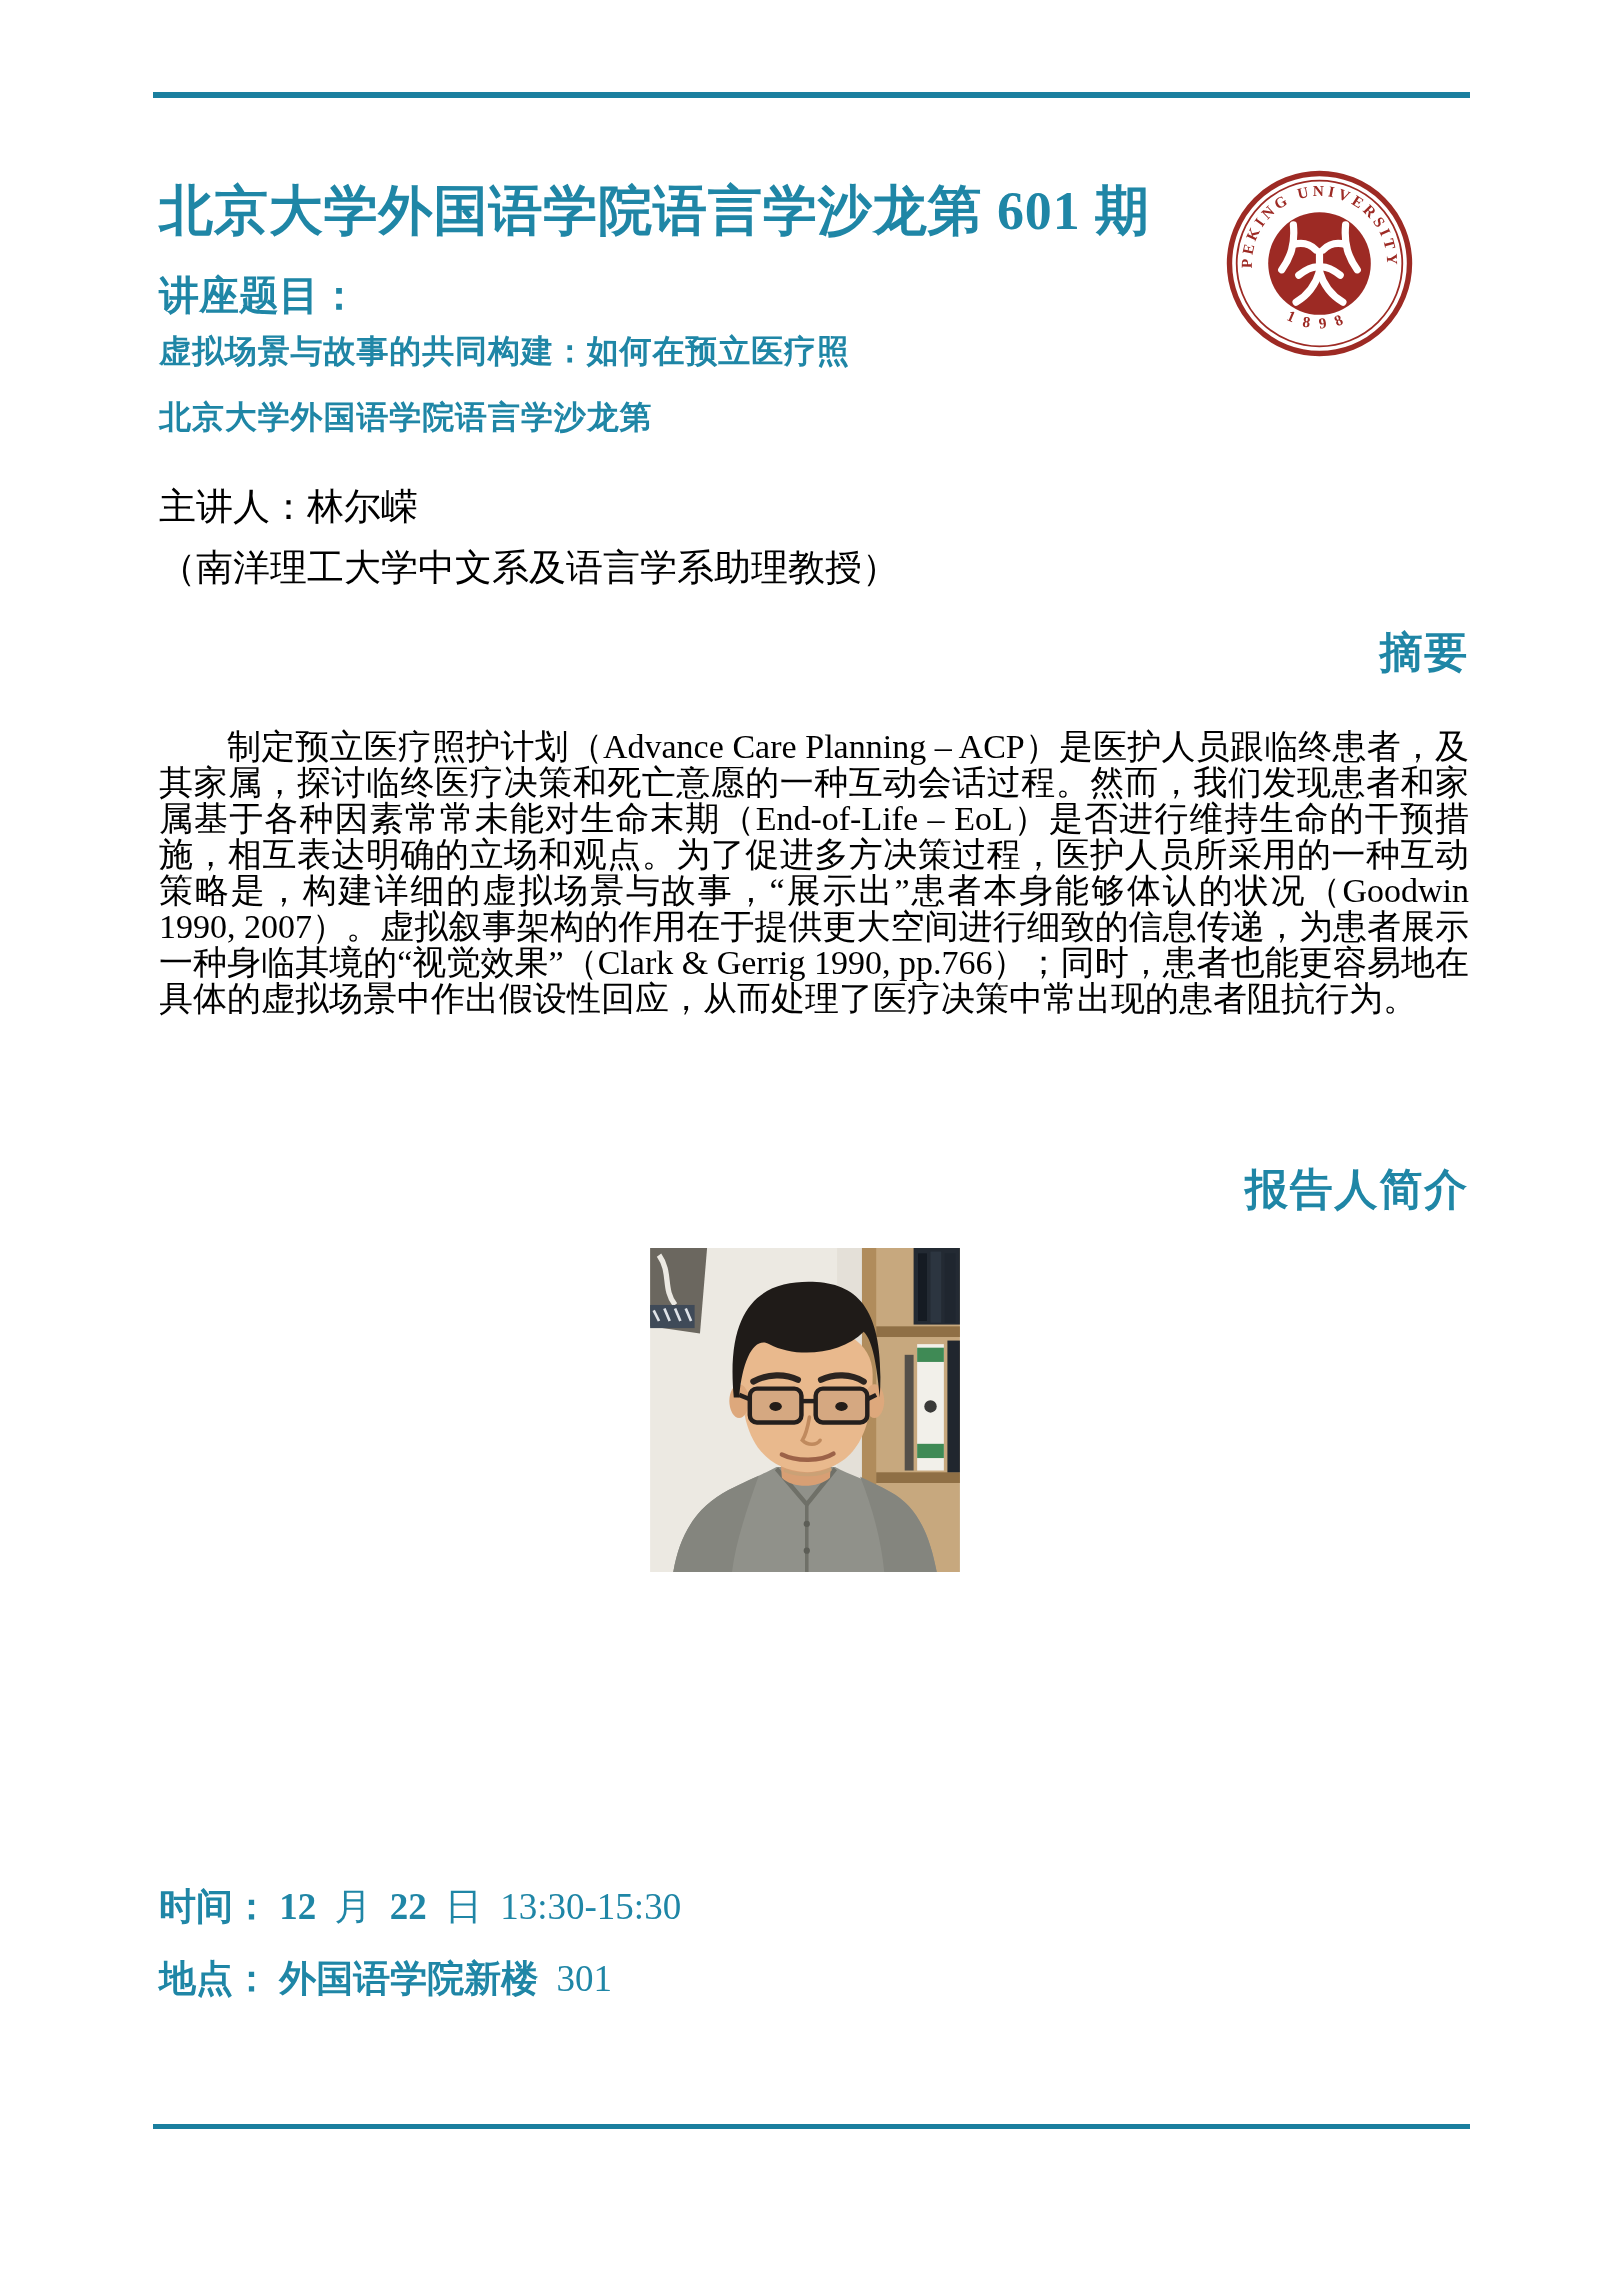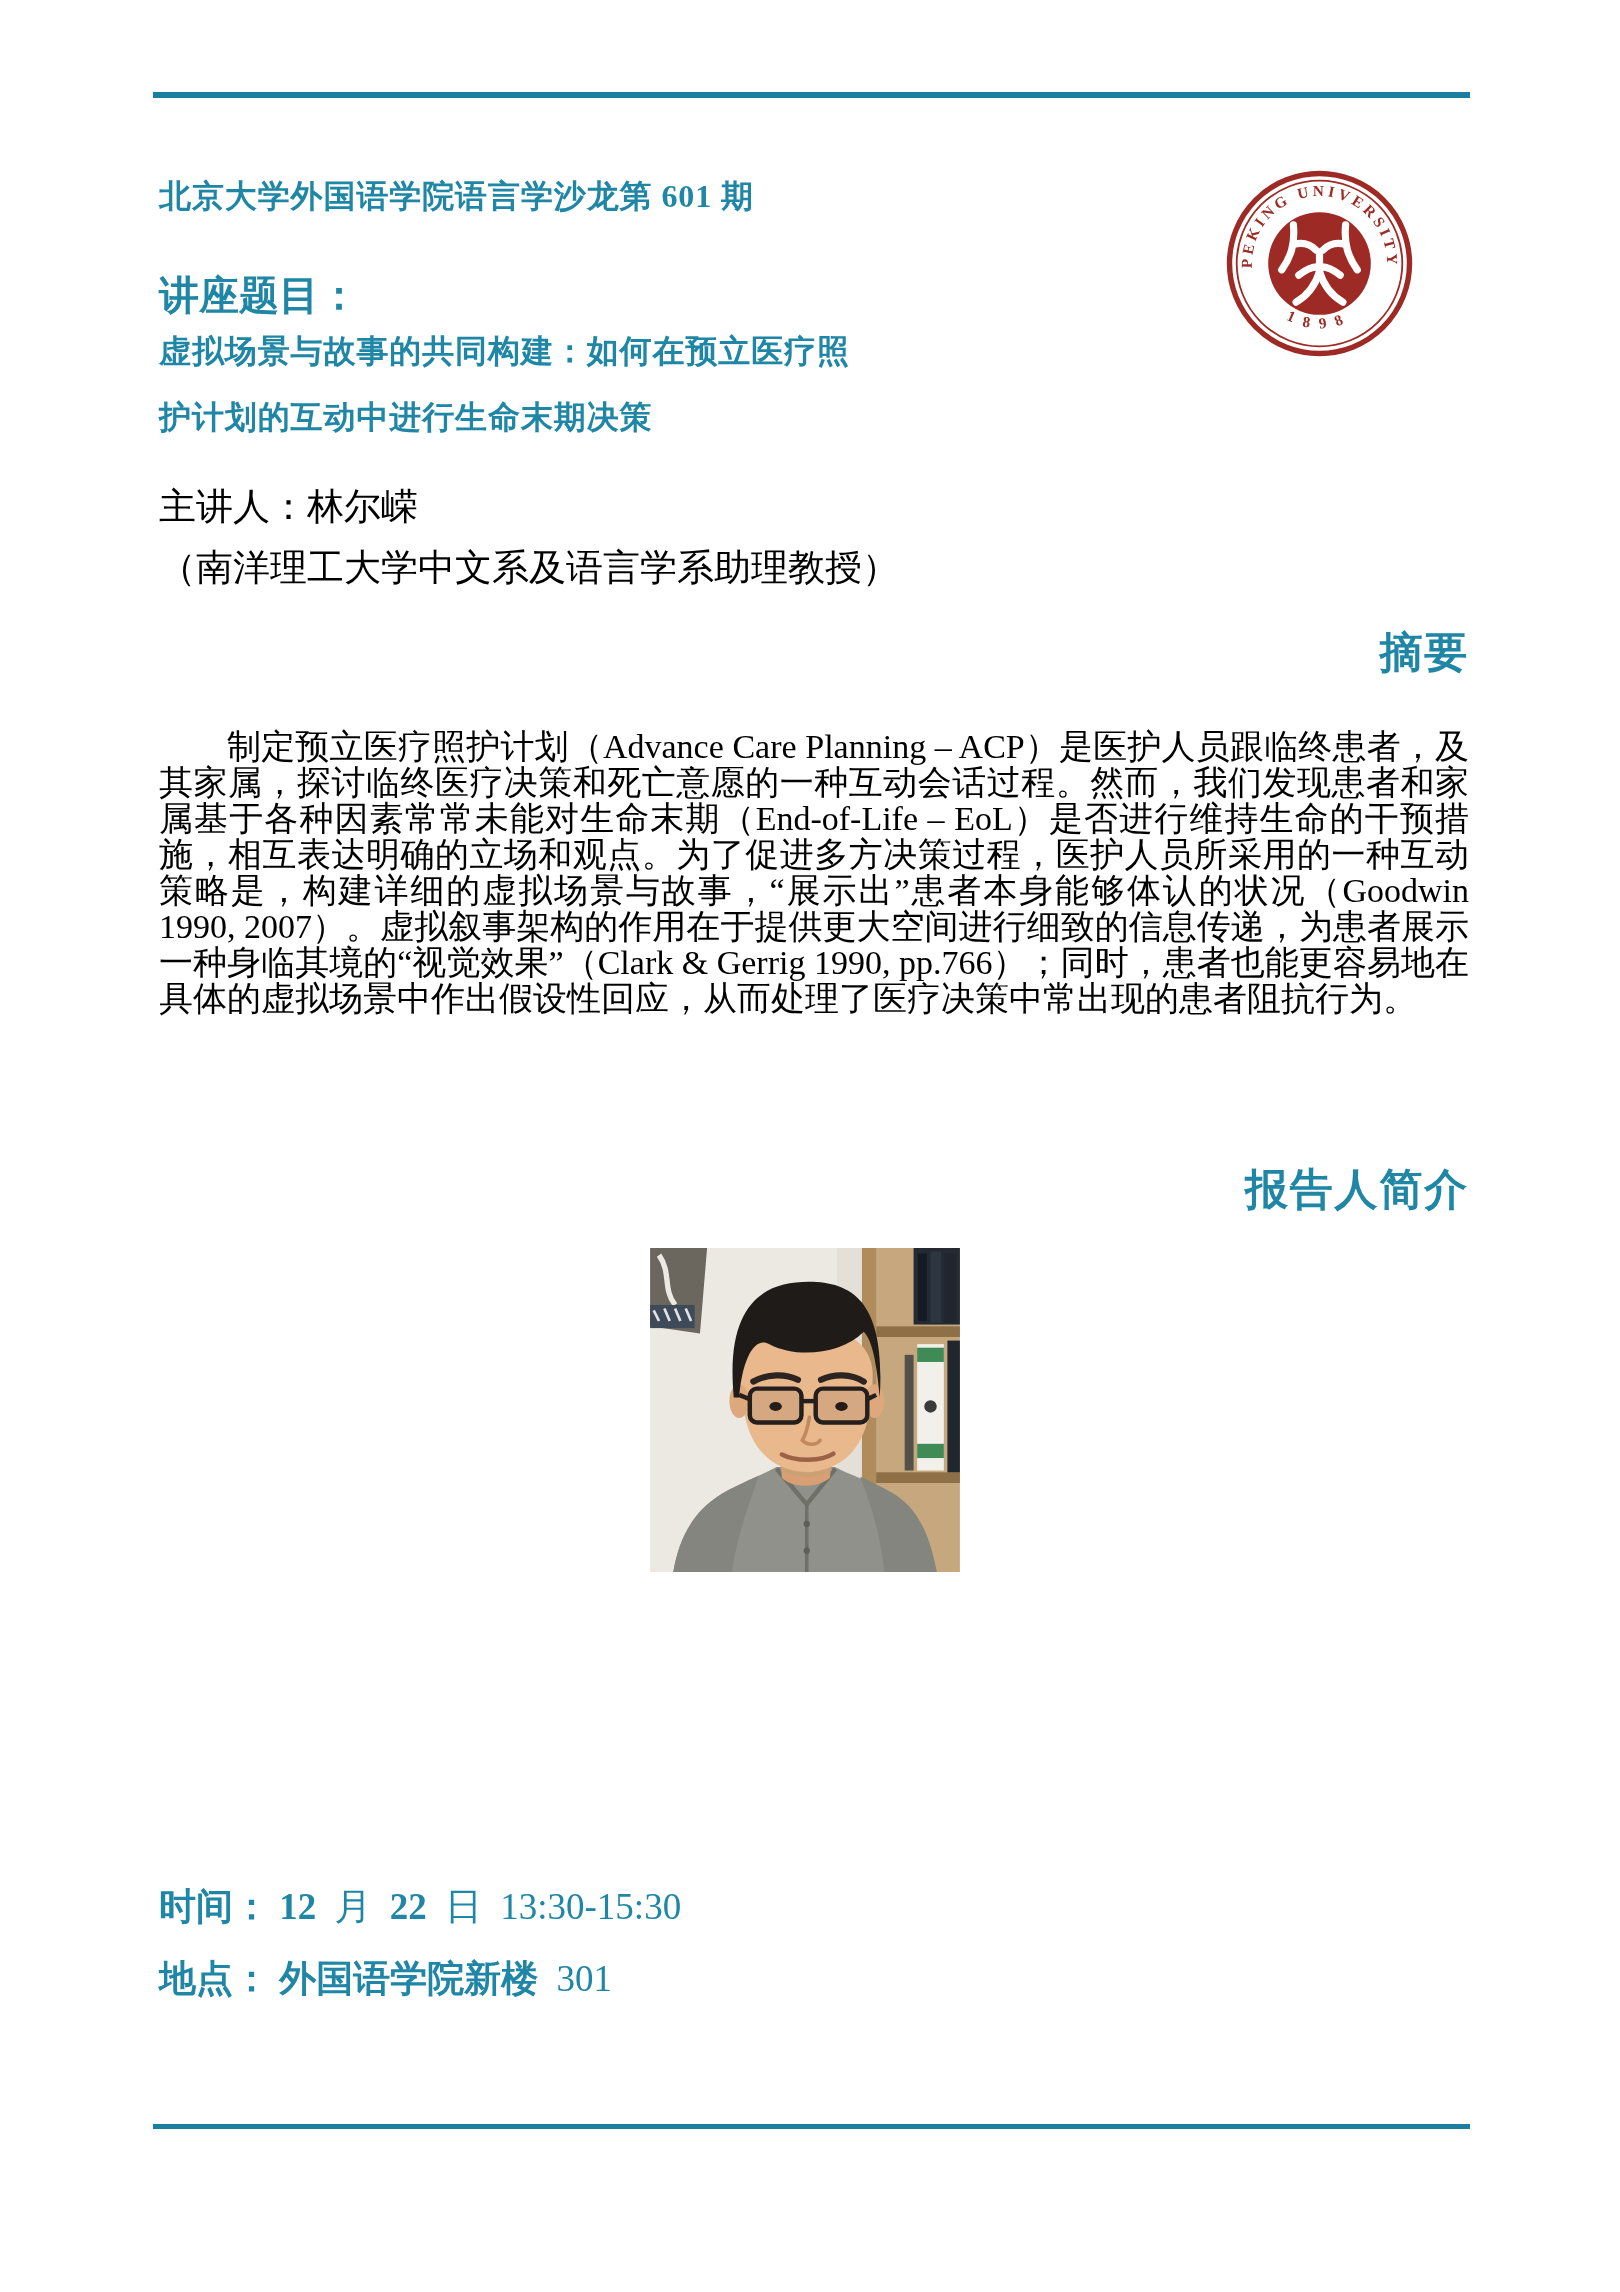--- a/index.html
+++ b/index.html
@@ -13,21 +13,21 @@
     width:1621px;height:2293px;position:relative;overflow:hidden;
     font-family:"Liberation Serif","DejaVu Serif",serif;
     color:#000;
   }
   .page{position:absolute;inset:0;background:#fff;}
   .rule{position:absolute;left:153px;width:1317px;background:var(--rule-teal);}
   .rule-top{top:92px;height:6.2px;}
   .rule-bottom{top:2124px;height:5.3px;}
   .salon-title{
     position:absolute;left:159px;top:175px;
-    font-size:32px;font-weight:bold;color:var(--accent-teal);
+    font-size:54px;font-weight:bold;color:var(--accent-teal);
     letter-spacing:0.9px;white-space:nowrap;
   }
   .logo-wrap{position:absolute;left:1225px;top:169px;width:189px;height:189px;}
 
   .lecture-label{
     position:absolute;left:159px;top:268px;
     font-size:40px;font-weight:bold;color:var(--accent-teal);
   }
   .lecture-title{
     position:absolute;left:159px;top:318px;width:1158px;
@@ -108,21 +108,21 @@
         <path d="M 82,118 C 91,111 98,108 105,109"></path>
         <path d="M 128,118 C 119,111 112,108 105,109"></path>
       </g>
     </svg>
   </div>
 
   <div class="lecture-label">讲座题目：</div>
 
   <div class="lecture-title">
     <div>虚拟场景与故事的共同构建：如何在预立医疗照</div>
-    <div>护计划的互动中进行生命末期决策</div>
+    <div>北京大学外国语学院语言学沙龙第</div>
   </div>
 
   <div class="speaker-line">主讲人：林尔嵘</div>
   <div class="affiliation-line">（南洋理工大学中文系及语言学系助理教授）</div>
 
   <h2 class="section-heading abstract-heading">摘要</h2>
   <p class="body-para abstract-body">制定预立医疗照护计划（Advance Care Planning – ACP）是医护人员跟临终患者，及其家属，探讨临终医疗决策和死亡意愿的一种互动会话过程。然而，我们发现患者和家属基于各种因素常常未能对生命末期（End-of-Life – EoL）是否进行维持生命的干预措施，相互表达明确的立场和观点。为了促进多方决策过程，医护人员所采用的一种互动策略是，构建详细的虚拟场景与故事，“展示出”患者本身能够体认的状况（Goodwin 1990, 2007）。虚拟叙事架构的作用在于提供更大空间进行细致的信息传递，为患者展示一种身临其境的“视觉效果”（Clark &amp; Gerrig 1990, pp.766）；同时，患者也能更容易地在具体的虚拟场景中作出假设性回应，从而处理了医疗决策中常出现的患者阻抗行为。</p>
 
   <h2 class="section-heading bio-heading">报告人简介</h2>
 

